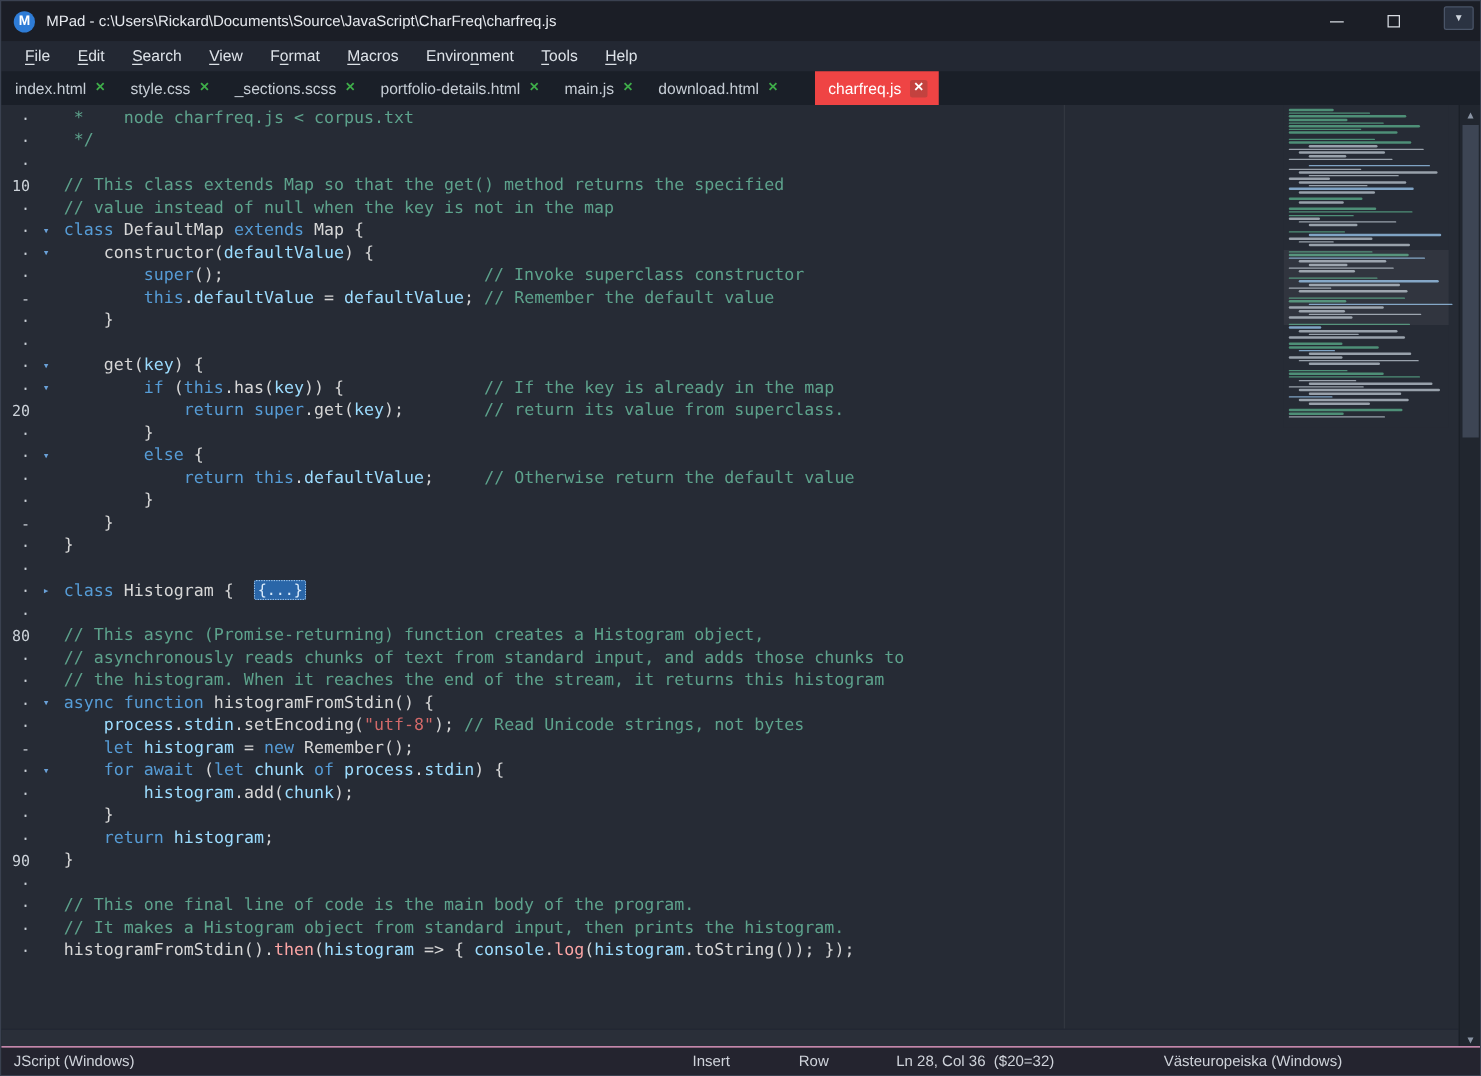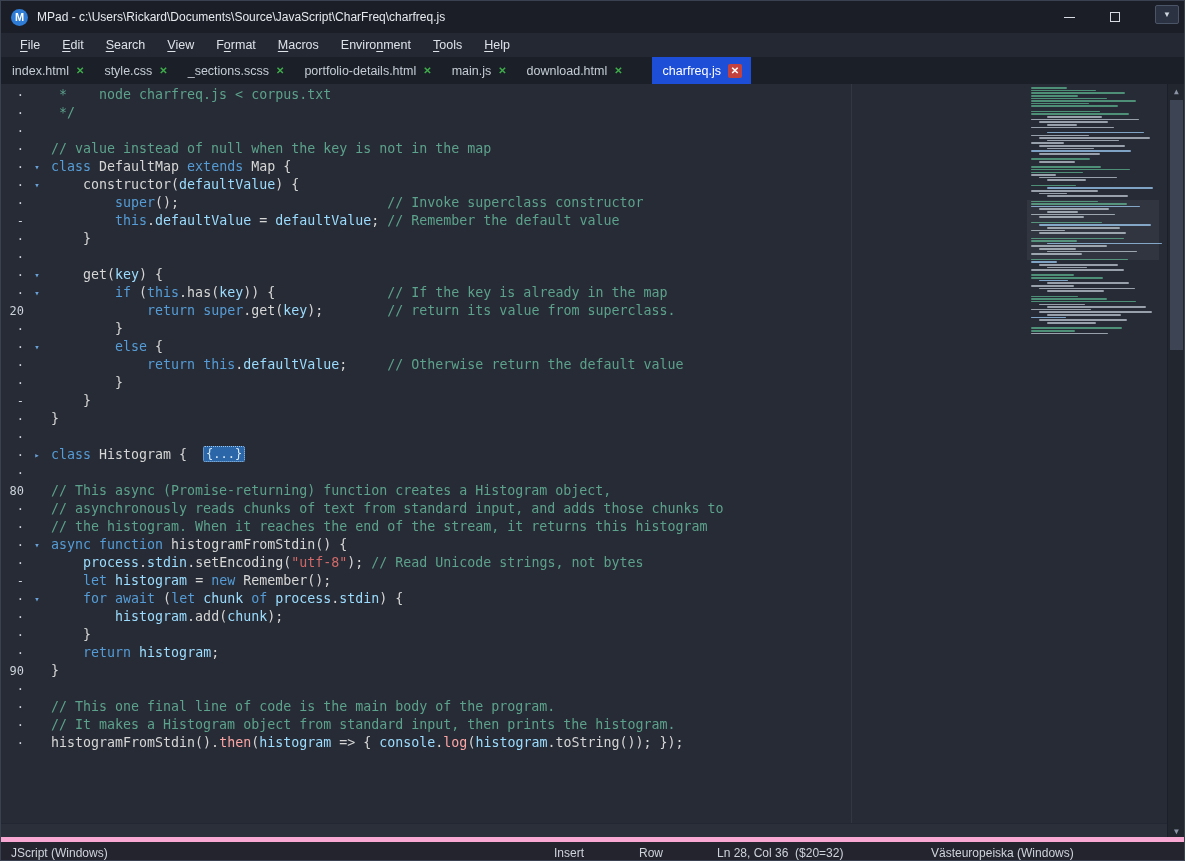--- a/index.html
+++ b/index.html
@@ -18,21 +18,21 @@
   .glyph-min { display:block; width:11px; height:1px; background:#d8dce2; }
   .glyph-max { display:block; width:10px; height:10px; border:1px solid #d8dce2; }
   
   .menubar { position:absolute; left:0; top:32px; width:100%; height:24px; background:#232833; display:flex; align-items:center; padding-left:8px; }
   .menu-item { color:#dde2e8; font-size:12.5px; padding:3px 11px; cursor:default; }
   .accel { text-decoration:underline; text-underline-offset:2px; }
   
   .tabbar { position:absolute; left:0; top:56px; width:100%; height:27px; background:#1a1f28; display:flex; align-items:stretch; }
   .tab { display:flex; align-items:center; padding:0 9px 0 11px; color:#c6cdd5; font-size:12.5px; white-space:nowrap; }
   .tab-close { margin-left:7px; color:#3fae4a; font-size:10px; font-weight:bold; line-height:12px; }
-  .tab.active { background:#1d4ed8; color:#ffffff; margin-left:20px; }
+  .tab.active { background:#ef4444; color:#ffffff; margin-left:20px; }
   .tab-close-active { background:#c3423f; color:#fff; width:14px; height:14px; border-radius:2px; display:flex; align-items:center; justify-content:center; }
   .tab-overflow { position:absolute; right:5px; top:4px; width:24px; height:19px; background:#2b3342; border:1px solid #4a5568; border-radius:2px; color:#cfd6de; font-size:8px; display:flex; align-items:center; justify-content:center; }
   
   .editor { position:absolute; left:0; top:83px; width:100%; height:755px; background:#262b35; font-family:"DejaVu Sans Mono", monospace; font-size:13.3px; overflow:hidden; }
   .ruler { position:absolute; left:850px; top:0; bottom:16px; width:1px; background:rgba(255,255,255,0.06); }
   .lines { position:absolute; left:0; top:2px; width:1022px; }
   .ed-row { display:flex; height:18px; line-height:18px; white-space:pre; }
   .g-num { width:26px; text-align:right; padding-right:3px; color:#ccd2d9; font-size:12px; flex:none; }
   .g-fold { width:20px; text-align:center; color:#6aa1d8; font-size:9px; flex:none; }
   .code { flex:1; padding-left:4px; overflow:hidden; }
@@ -51,21 +51,21 @@
   .minimap { position:absolute; right:25px; top:0; width:132px; height:258px; background:#262b35; padding:3px 0 0 0; }
   .mm-line { height:1.6px; margin-bottom:1.05px; border-radius:1px; }
   .mm-viewport { position:absolute; left:0; top:116px; width:100%; height:60px; background:rgba(255,255,255,0.05); }
   
   .vscroll { position:absolute; right:0; top:0; bottom:0; width:17px; background:#21262f; border-left:1px solid #1b2028; }
   .sb-btn { position:absolute; left:0; width:17px; height:15px; color:#8a94a4; font-size:8px; display:flex; align-items:center; justify-content:center; }
   .sb-up { top:0; } .sb-down { bottom:0; }
   .sb-thumb { position:absolute; left:2px; top:16px; width:13px; height:250px; background:#3d4554; }
   .hscroll { position:absolute; left:0; right:17px; bottom:0; height:16px; background:#2a2f39; border-top:1px solid #222733; }
   
-  .statusbar { position:absolute; left:0; bottom:0; width:100%; height:23px; background:#24242f; border-top:5px solid #f9a8d4; color:#cfd3da; font-size:12px; }
+  .statusbar { position:absolute; left:0; bottom:0; width:100%; height:23px; background:#24242f; border-top:1px solid #f9a8d4; color:#cfd3da; font-size:12px; }
   .statusbar span { position:absolute; top:4px; white-space:pre; }
   .st-0 { left:10px; } .st-1 { left:553px; } .st-2 { left:638px; } .st-3 { left:716px; } .st-4 { left:930px; }
 </style>
 </head>
 <body>
 
 <div class="app">
 
   <div class="titlebar">
     <div class="app-icon">M</div>
@@ -130,20 +130,21 @@
   <div class="tab-overflow">
       <span>▼</span>
     </div>
 
   <div class="editor">
     <div class="ruler"></div>
     <div class="lines">
         <div class="ed-row"><div class="g-num">·</div><div class="g-fold"></div><div class="code"><span class="tk-cm"> *    node charfreq.js &lt; corpus.txt</span></div></div>
         <div class="ed-row"><div class="g-num">·</div><div class="g-fold"></div><div class="code"><span class="tk-cm"> */</span></div></div>
         <div class="ed-row"><div class="g-num">·</div><div class="g-fold"></div><div class="code"></div></div>
+        <div class="ed-row"><div class="g-num">10</div><div class="g-fold"></div><div class="code"><span class="tk-cm">// This class extends Map so that the get() method returns the specified</span></div></div>
         <div class="ed-row"><div class="g-num">·</div><div class="g-fold"></div><div class="code"><span class="tk-cm">// value instead of null when the key is not in the map</span></div></div>
         <div class="ed-row"><div class="g-num">·</div><div class="g-fold">▾</div><div class="code"><span class="tk-kw">class</span><span class="tk-pl"> DefaultMap </span><span class="tk-kw">extends</span><span class="tk-pl"> Map {</span></div></div>
         <div class="ed-row"><div class="g-num">·</div><div class="g-fold">▾</div><div class="code"><span class="tk-pl">    constructor(</span><span class="tk-vr">defaultValue</span><span class="tk-pl">) {</span></div></div>
         <div class="ed-row"><div class="g-num">·</div><div class="g-fold"></div><div class="code"><span class="tk-pl">        </span><span class="tk-kw">super</span><span class="tk-pl">();                          </span><span class="tk-cm">// Invoke superclass constructor</span></div></div>
         <div class="ed-row"><div class="g-num">-</div><div class="g-fold"></div><div class="code"><span class="tk-pl">        </span><span class="tk-kw">this</span><span class="tk-pl">.</span><span class="tk-vr">defaultValue</span><span class="tk-pl"> = </span><span class="tk-vr">defaultValue</span><span class="tk-pl">; </span><span class="tk-cm">// Remember the default value</span></div></div>
         <div class="ed-row"><div class="g-num">·</div><div class="g-fold"></div><div class="code"><span class="tk-pl">    }</span></div></div>
         <div class="ed-row"><div class="g-num">·</div><div class="g-fold"></div><div class="code"></div></div>
         <div class="ed-row"><div class="g-num">·</div><div class="g-fold">▾</div><div class="code"><span class="tk-pl">    get(</span><span class="tk-vr">key</span><span class="tk-pl">) {</span></div></div>
         <div class="ed-row"><div class="g-num">·</div><div class="g-fold">▾</div><div class="code"><span class="tk-pl">        </span><span class="tk-kw">if</span><span class="tk-pl"> (</span><span class="tk-kw">this</span><span class="tk-pl">.has(</span><span class="tk-vr">key</span><span class="tk-pl">)) {              </span><span class="tk-cm">// If the key is already in the map</span></div></div>
         <div class="ed-row"><div class="g-num">20</div><div class="g-fold"></div><div class="code"><span class="tk-pl">            </span><span class="tk-kw">return</span><span class="tk-pl"> </span><span class="tk-kw">super</span><span class="tk-pl">.get(</span><span class="tk-vr">key</span><span class="tk-pl">);        </span><span class="tk-cm">// return its value from superclass.</span></div></div>

